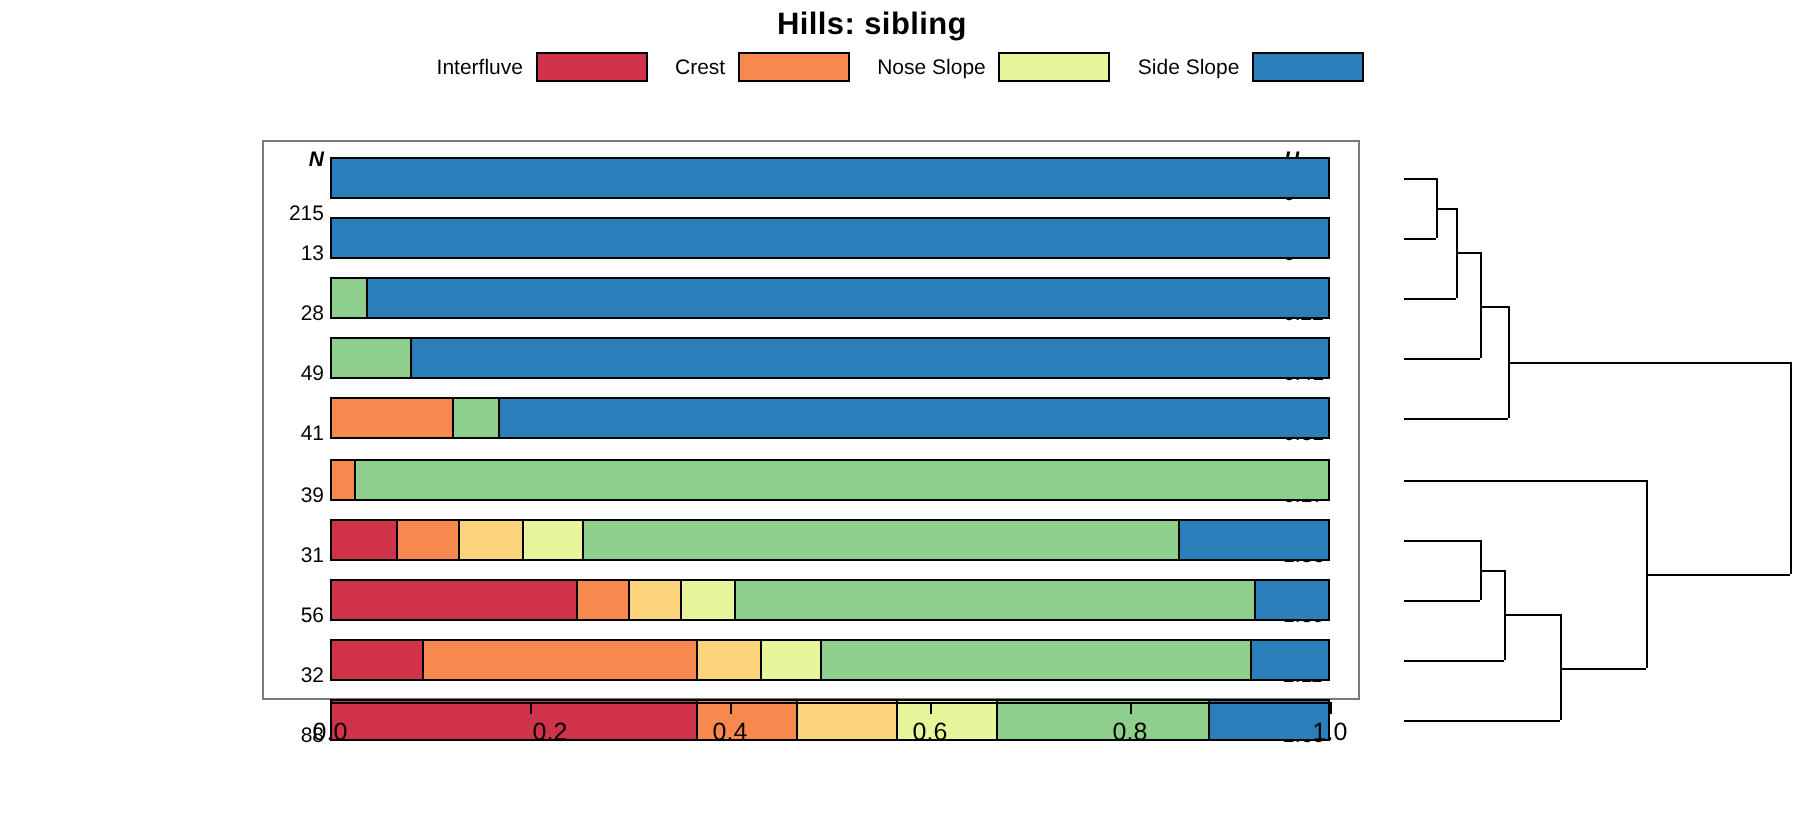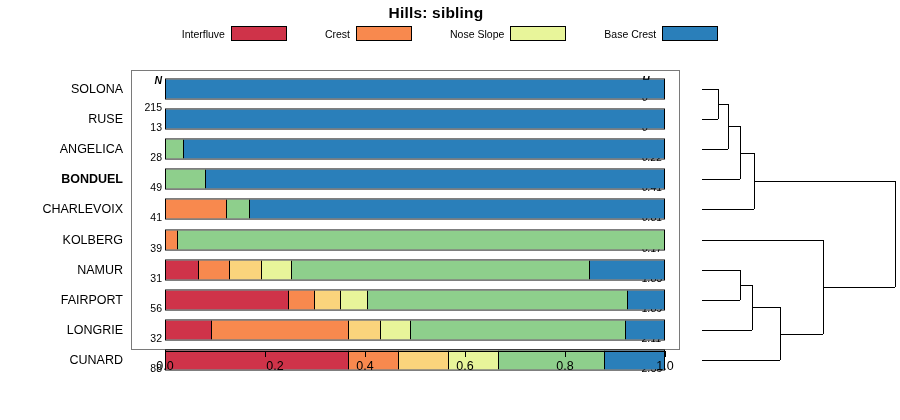--- a/index.html
+++ b/index.html
@@ -38,21 +38,21 @@
     position: absolute;
     left: 0; top: 26px;
     width: 900px;
     display: flex;
     justify-content: center;
     align-items: center;
   }
   .legend-entry {
     display: flex;
     align-items: center;
-    margin: 0 19px;
+    margin: 0 7px;
     text-align: center;
   }
   .legend-label {
     font-size: 10.5px;
     margin-right: 6px;
     white-space: nowrap;
   }
   .legend-swatch {
     width: 56px;
     height: 15px;
@@ -223,39 +223,27 @@
       </div>
       <div class="legend-entry">
         <span class="legend-label">Crest</span>
         <span class="legend-swatch" style="background: rgb(248, 137, 78);"></span>
       </div>
       <div class="legend-entry">
         <span class="legend-label">Nose Slope</span>
         <span class="legend-swatch" style="background: rgb(232, 245, 154);"></span>
       </div>
       <div class="legend-entry">
-        <span class="legend-label">Base Crest</span>
+        <span class="legend-label">Side Slope</span>
         <span class="legend-swatch" style="background: rgb(42, 127, 186);"></span>
       </div>
     </div>
 
   <div class="panel"></div>
 
-  <div class="ylabels">
-      <div class="ylabel" style="top: 18.5px;">SOLONA</div>
-      <div class="ylabel" style="top: 48.7px;">RUSE</div>
-      <div class="ylabel" style="top: 78.9px;">ANGELICA</div>
-      <div class="ylabel bold" style="top: 109.1px;">BONDUEL</div>
-      <div class="ylabel" style="top: 139.3px;">CHARLEVOIX</div>
-      <div class="ylabel" style="top: 169.5px;">KOLBERG</div>
-      <div class="ylabel" style="top: 199.7px;">NAMUR</div>
-      <div class="ylabel" style="top: 229.9px;">FAIRPORT</div>
-      <div class="ylabel" style="top: 260.1px;">LONGRIE</div>
-      <div class="ylabel" style="top: 290.3px;">CUNARD</div>
-    </div>
   <div class="ncol">
     <div class="colhead">N</div>
   <div class="nval" style="top: 37px;">215</div>
       <div class="nval" style="top: 56.7px;">13</div>
       <div class="nval" style="top: 86.9px;">28</div>
       <div class="nval" style="top: 117.1px;">49</div>
       <div class="nval" style="top: 147.3px;">41</div>
       <div class="nval" style="top: 177.5px;">39</div>
       <div class="nval" style="top: 207.7px;">31</div>
       <div class="nval" style="top: 237.9px;">56</div>

